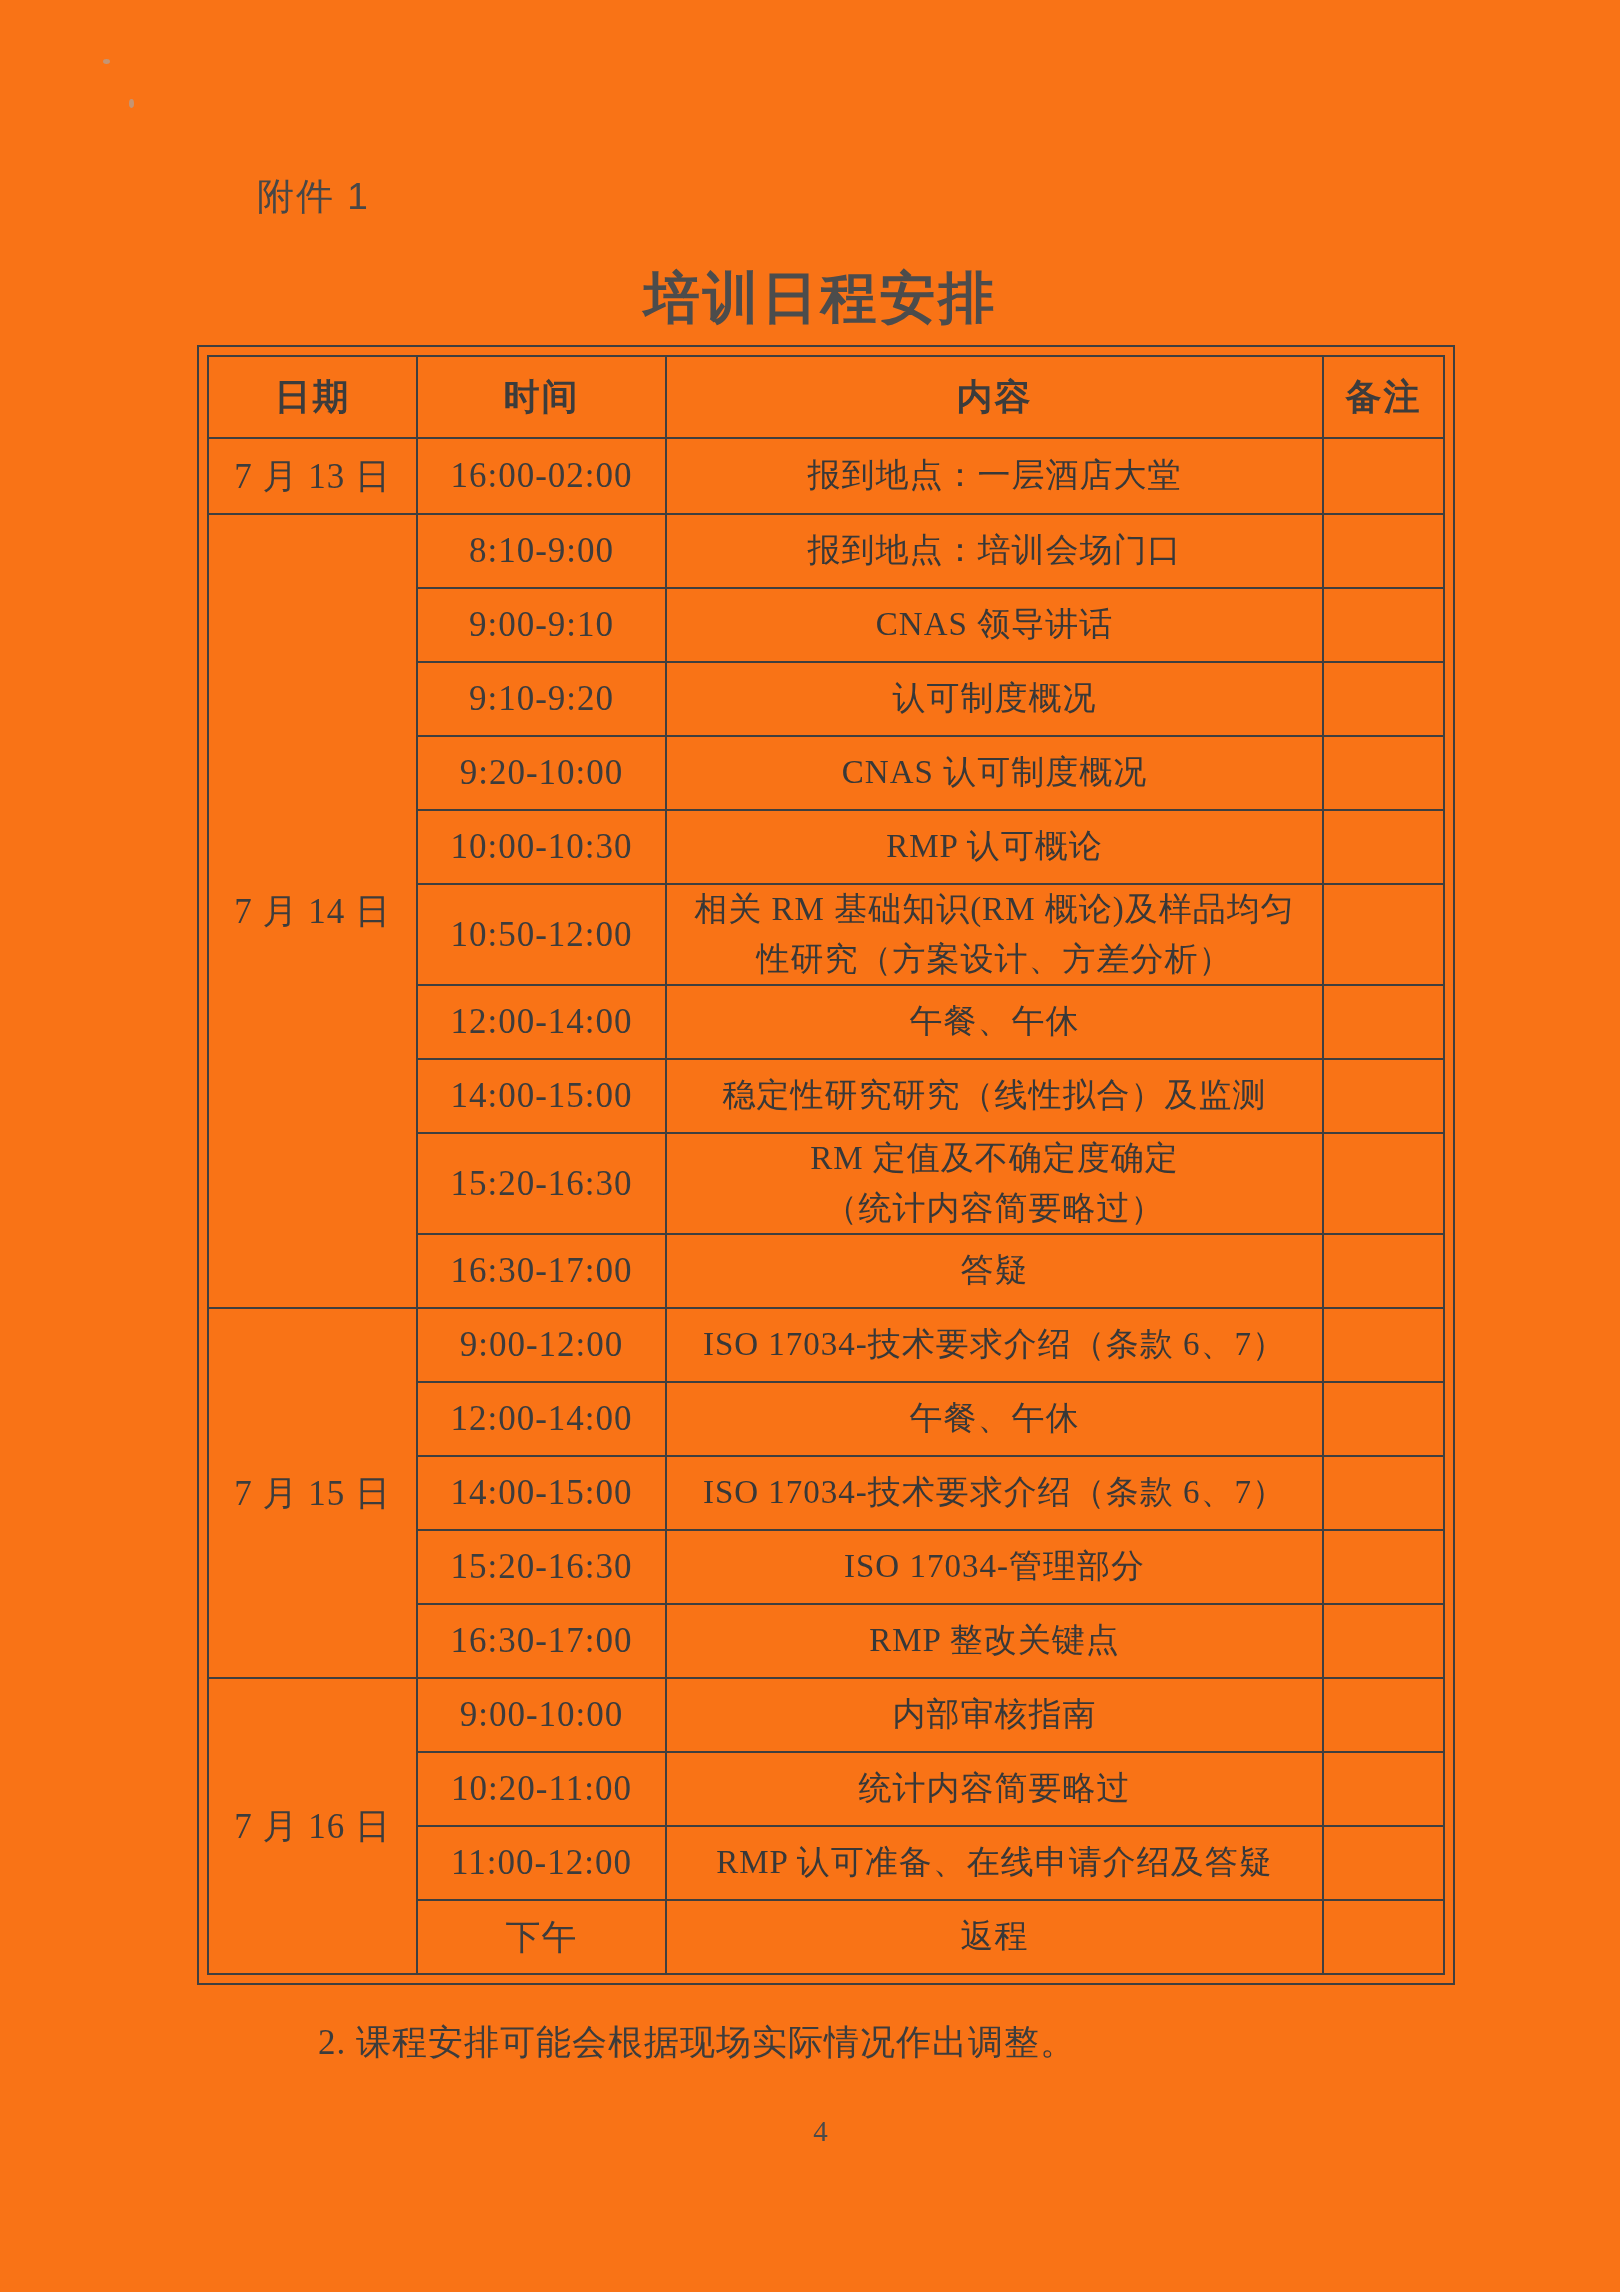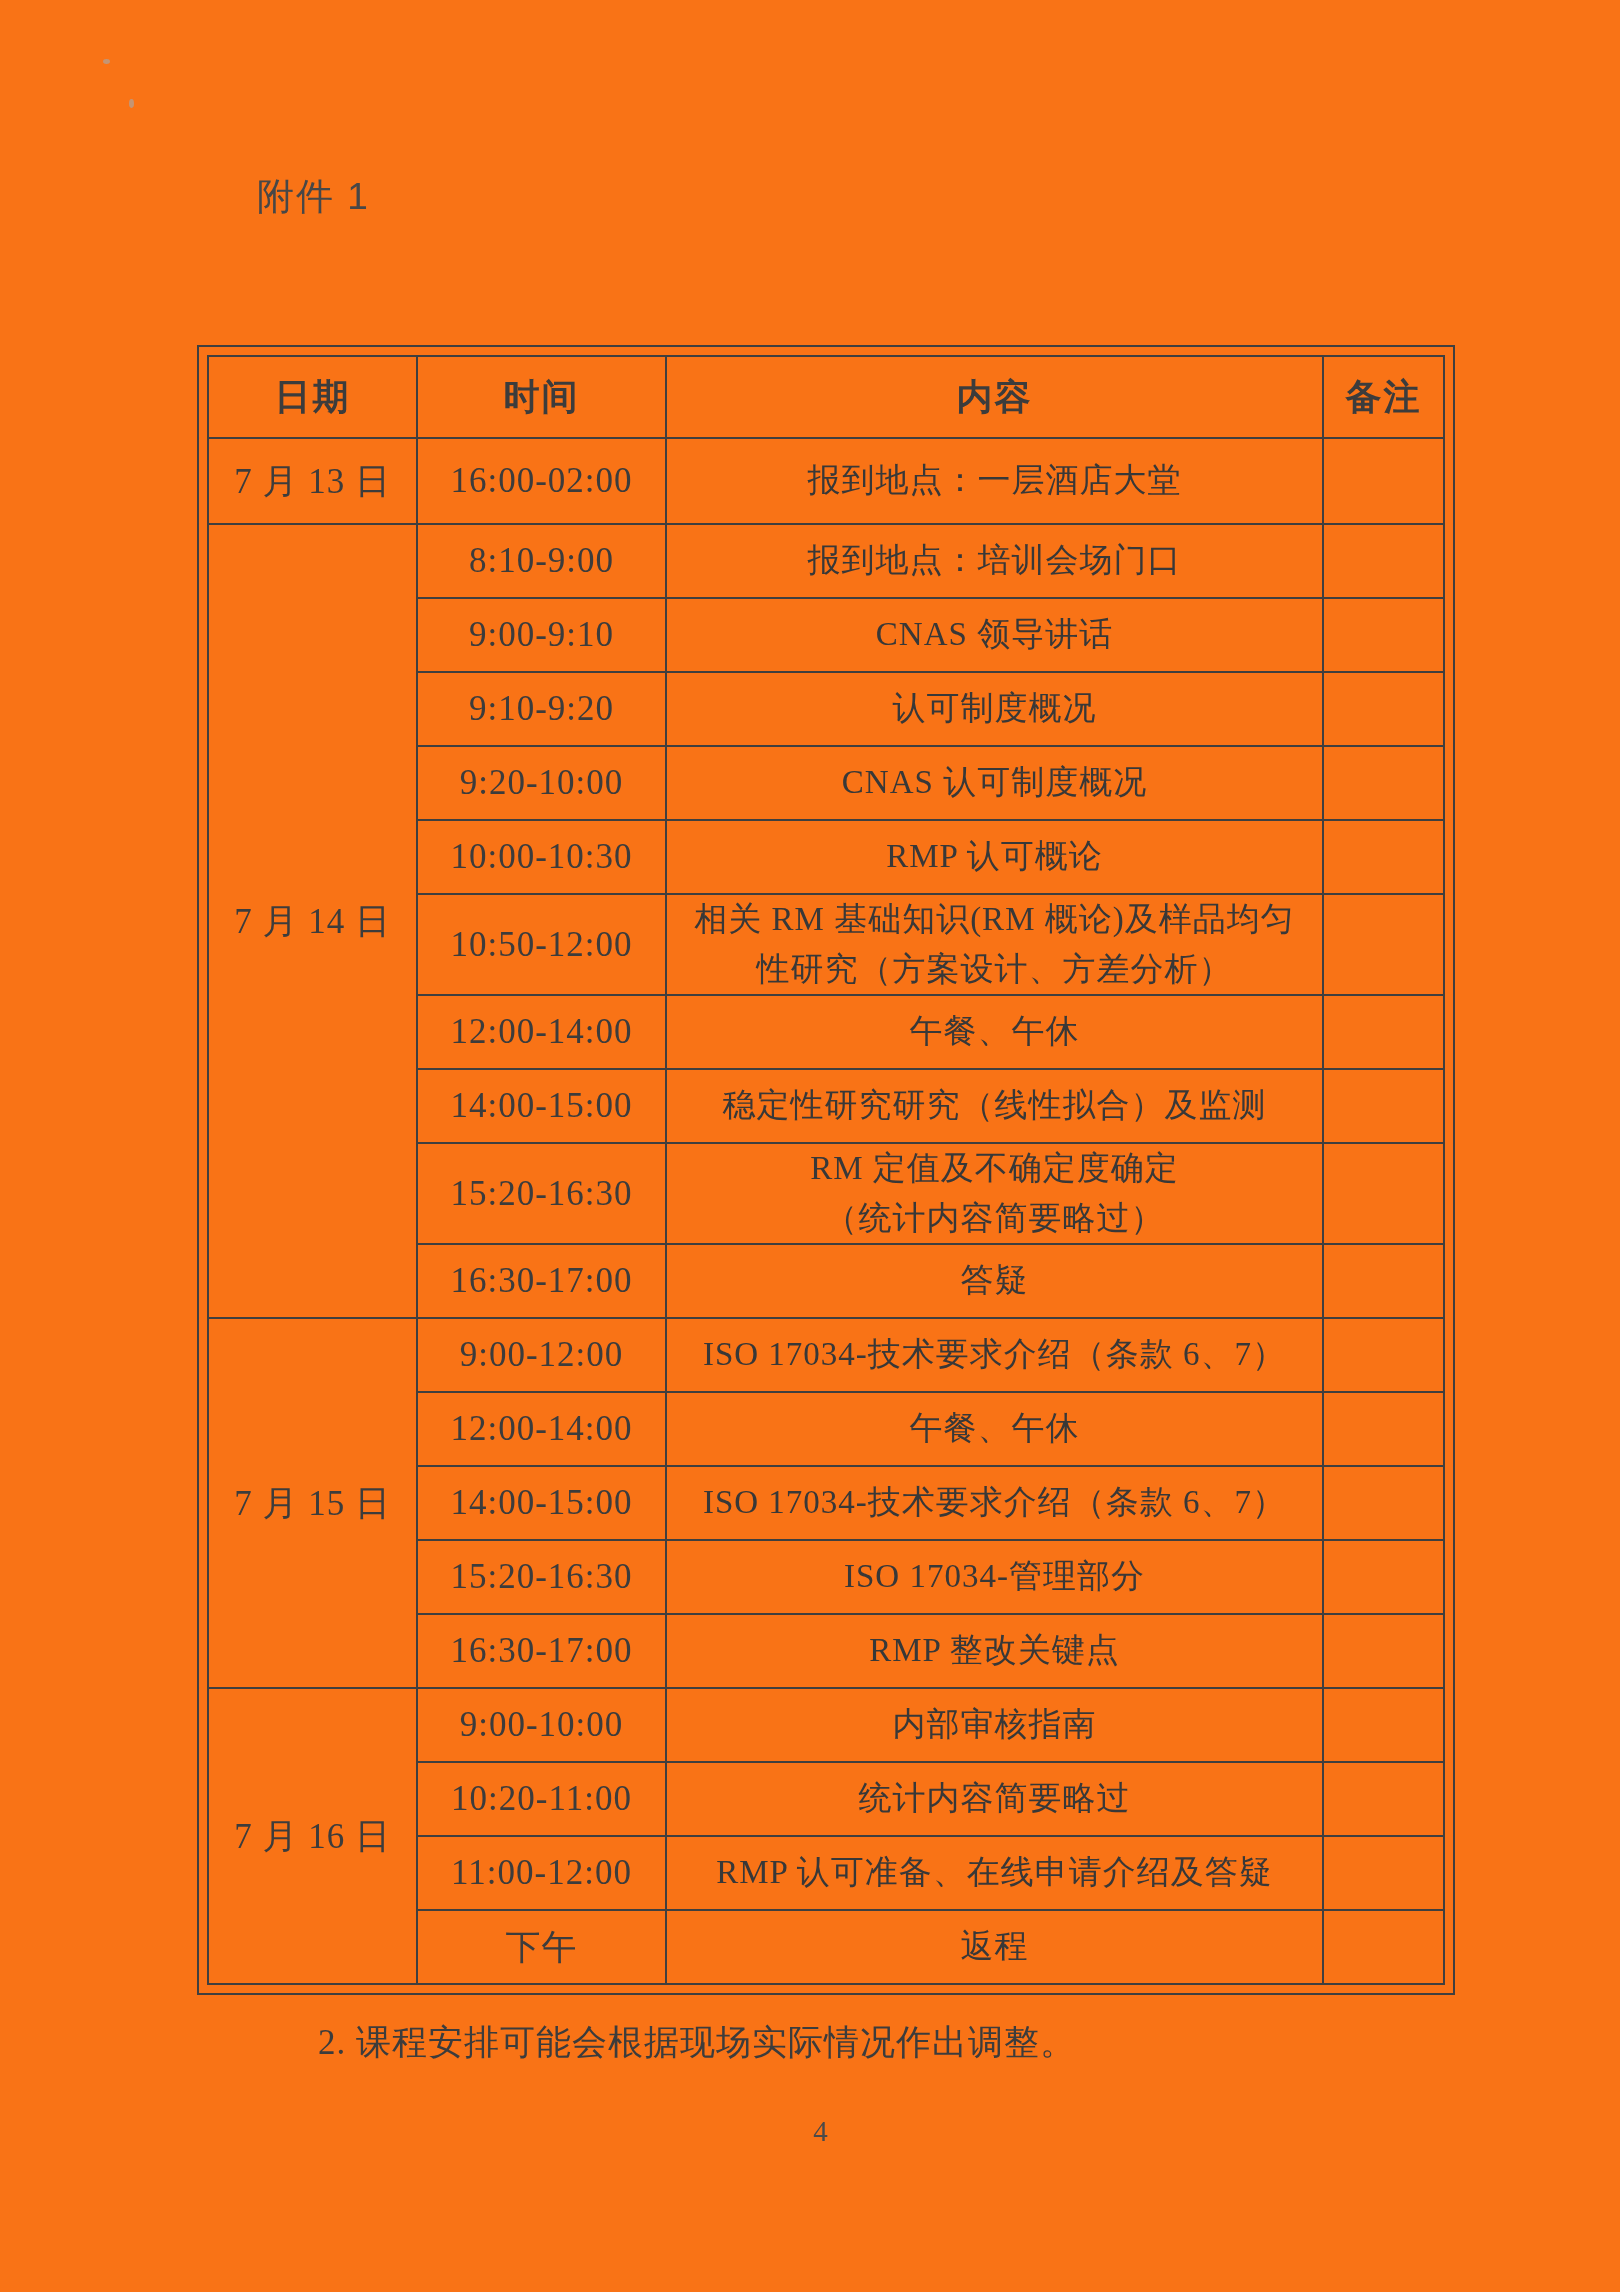--- a/index.html
+++ b/index.html
@@ -65,21 +65,21 @@
   }
   table.schedule thead tr{height:82px;}
   table.schedule thead th{
     font-family:"Liberation Sans","DejaVu Sans",sans-serif;
     font-weight:bold;
     font-size:36px;
     color:#3c3c3c;
     border-bottom-width:2.9px;
     letter-spacing:2px;
   }
-  tr.first-row{height:86px;}
+  tr.first-row{height:76px;}
   tr.normal{height:74px;}
   tr.tall{height:85px;}
   tr.section-start td{border-top-width:2.9px;}
   td.date-cell{
     font-size:35px;
     color:#3c3c3c;
     letter-spacing:1px;
   }
   td.time-cell{
     font-size:35px;
@@ -118,20 +118,21 @@
 </head>
 <body>
 
 <div class="page">
 
   <div class="artifact" style="left:103px;top:59px;width:6.9px;height:4.9px;"></div>
   <div class="artifact" style="left:129px;top:99px;width:4.9px;height:8.8px;"></div>
 
   <div class="attachment">附件 1</div>
 
+  <div class="doc-title">培训日程安排</div>
 
   <div class="table-wrap">
     <table class="schedule">
       <colgroup>
         <col style="width:209px">
         <col style="width:249px">
         <col style="width:657px">
         <col style="width:121px">
       </colgroup>
       <thead>

